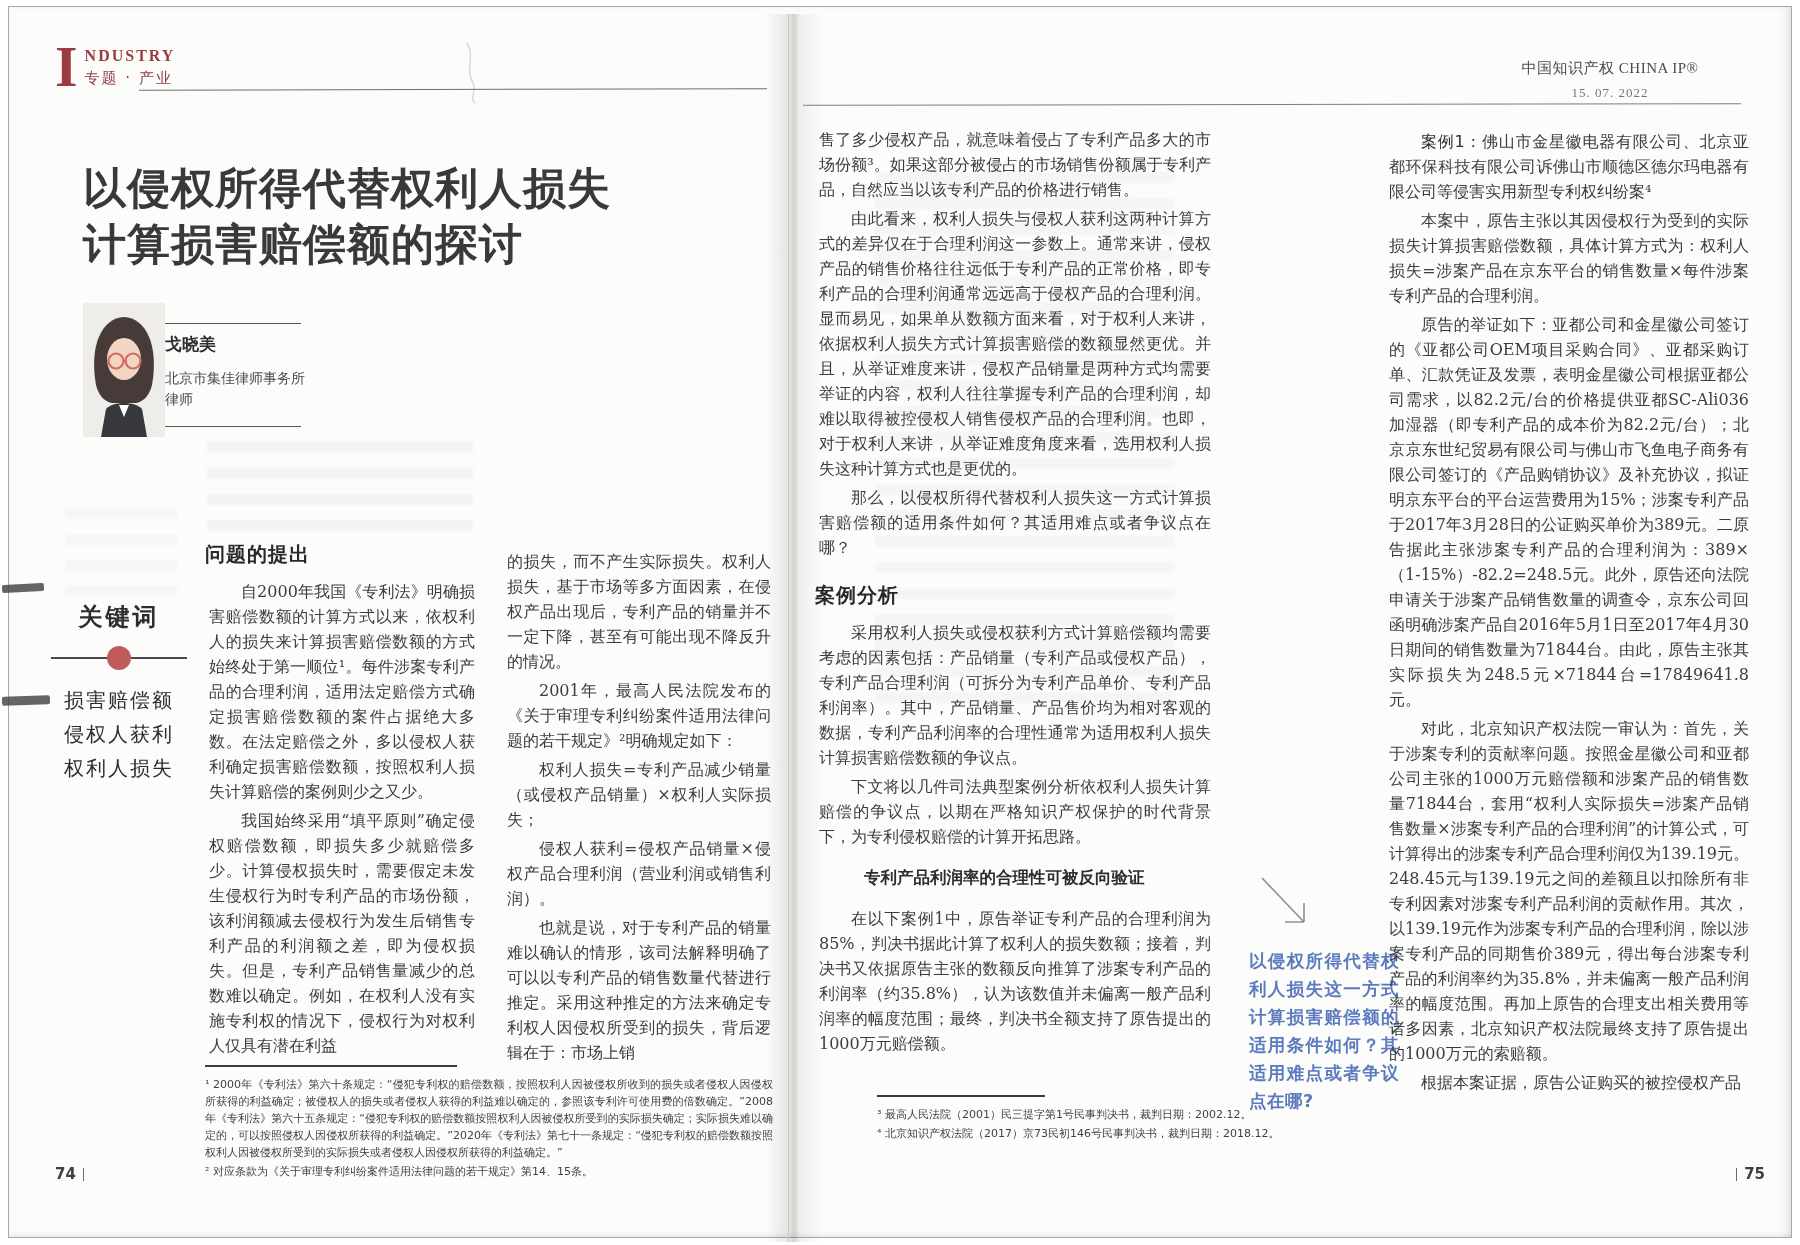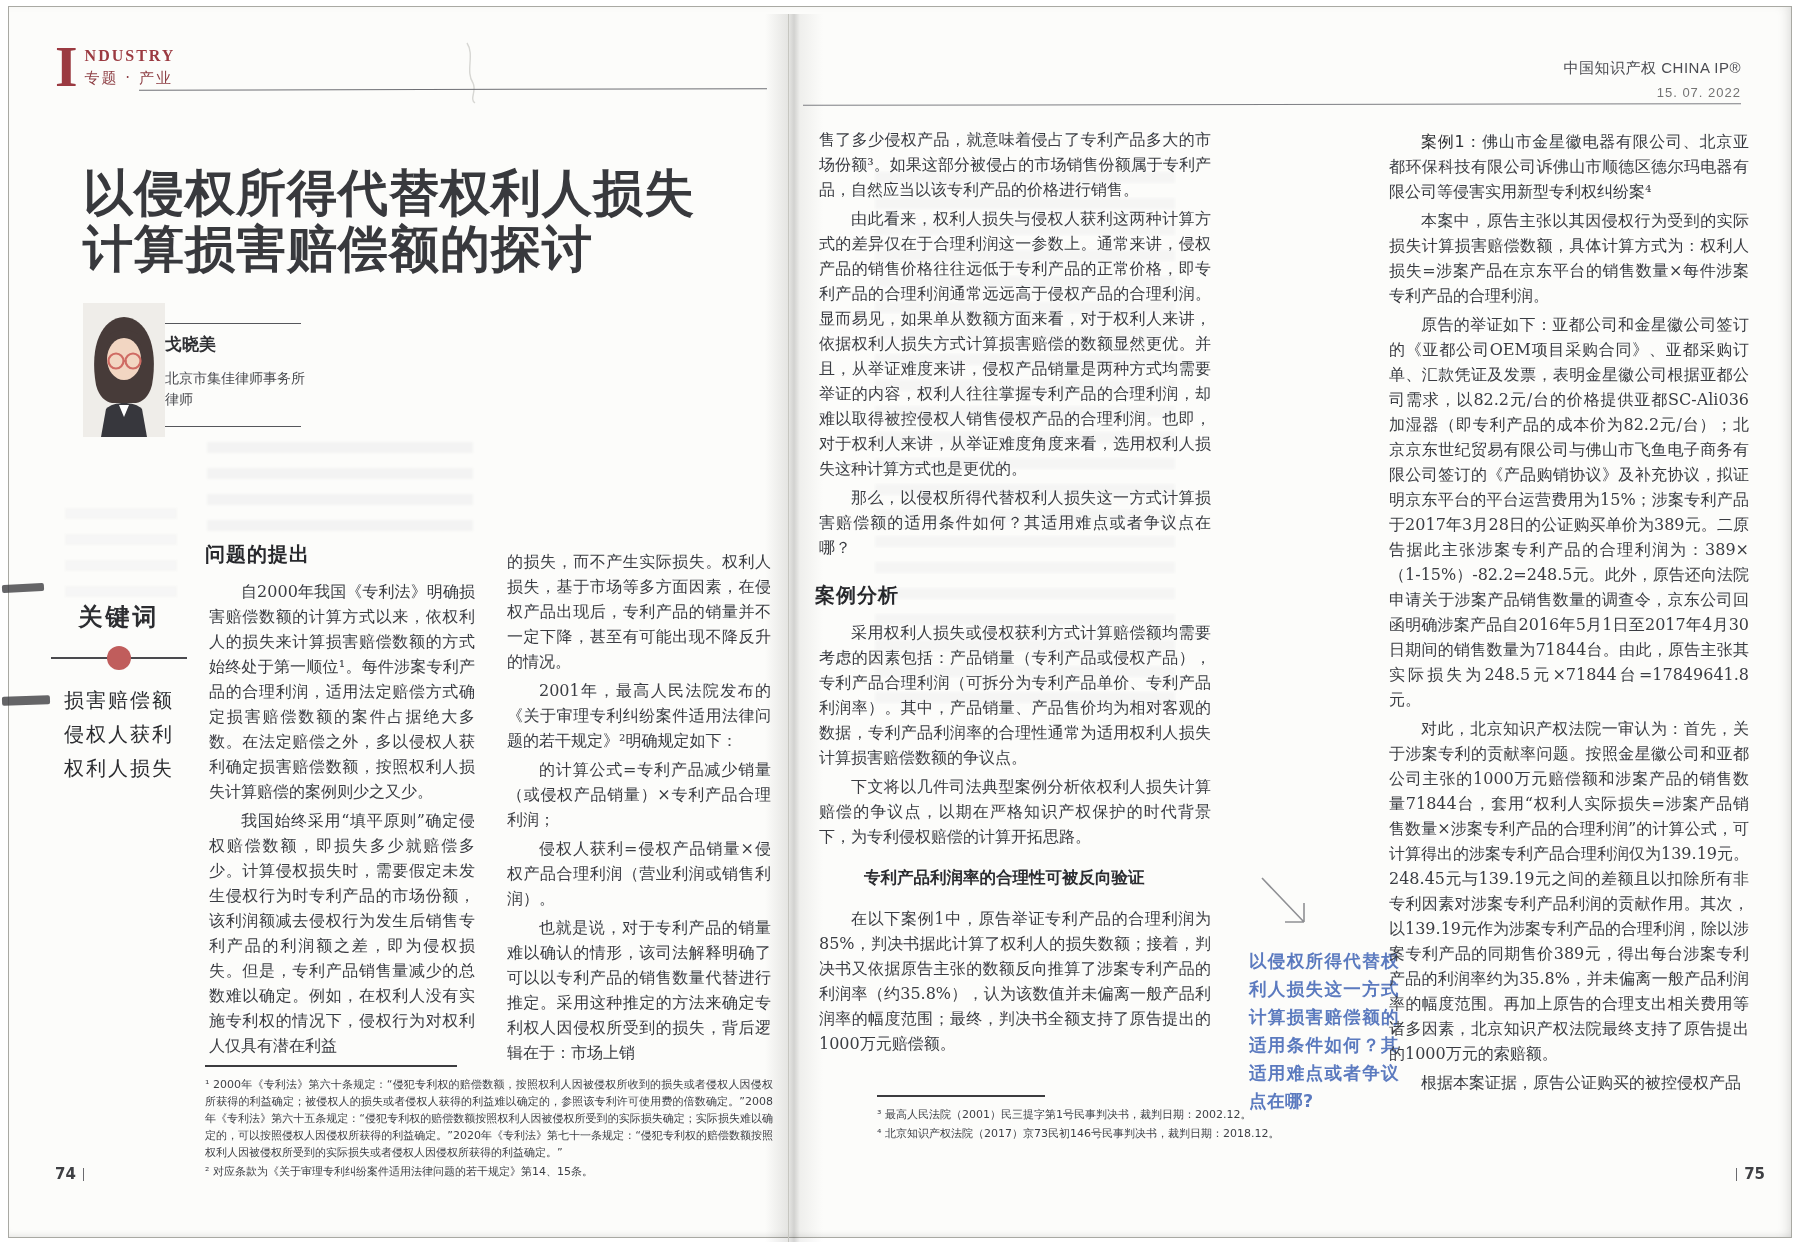--- a/index.html
+++ b/index.html
@@ -14,28 +14,28 @@
   .fold-line{position:absolute;left:779px;top:7px;width:1px;height:1228px;background:#c6c6c0;}
 
   
   .hdr-left{position:absolute;left:46px;top:34px;display:flex;}
   .ind-i{font:700 58px/52px "Liberation Serif", serif;color:#9b3a41;margin-right:7px;}
   .ind-word{display:block;font:600 16px/18px "Liberation Serif", serif;letter-spacing:2px;color:#9b3a41;margin-top:6px;}
   .ind-cn{display:block;font:400 15px/18px "DejaVu Sans", sans-serif;color:#8e4046;margin-top:4px;letter-spacing:2px;}
   .hdr-left-rule{position:absolute;left:130px;top:82px;width:628px;height:1px;background:#6e6f74;transform:rotate(-.15deg);}
 
   
-  .hdr-right{position:absolute;left:1470px;top:52px;width:262px;text-align:right;font-family:Liberation Sans, sans-serif;}
+  .hdr-right{position:absolute;left:1470px;top:52px;width:262px;text-align:center;font-family:Liberation Serif, serif;}
   .hdr-brand{font-size:15px;color:#4b4c52;letter-spacing:.5px;}
   .hdr-date{font-size:13px;color:#737373;margin-top:7px;letter-spacing:1px;}
   .hdr-right-rule{position:absolute;left:794px;top:97px;width:938px;height:1px;background:#7d7e83;transform:rotate(-.1deg);}
 
   
   .title{position:absolute;left:74px;top:124px;width:660px;font-family:"DejaVu Sans", sans-serif;
-         font-weight:700;font-size:50px;line-height:56px;color:#38393d;letter-spacing:1px;}
+         font-weight:700;font-size:43px;line-height:56px;color:#38393d;letter-spacing:1px;}
   .author-photo{position:absolute;left:74px;top:296px;width:82px;height:134px;overflow:hidden;background:#efede9;}
   .author-box{position:absolute;left:156px;top:316px;width:146px;}
   .author-rule{height:1px;background:#55565b;width:136px;}
   .author-name{font:700 17px/20px "DejaVu Sans", sans-serif;color:#2e2f33;margin:10px 0 14px 0;}
   .author-org{font:400 14px/21px "DejaVu Serif", serif;color:#4a4b50;}
   .author-box .author-rule.bottom{margin-top:16px;}
 
   
   .keywords{position:absolute;left:42px;top:596px;width:136px;text-align:center;}
   .kw-label{font:700 24px/28px "DejaVu Sans", sans-serif;color:#2c2d31;letter-spacing:3px;}
@@ -156,21 +156,21 @@
 
       <div class="col colA">
         <div class="col-h">问题的提出</div>
         <p>自2000年我国《专利法》明确损害赔偿数额的计算方式以来，依权利人的损失来计算损害赔偿数额的方式始终处于第一顺位¹。每件涉案专利产品的合理利润，适用法定赔偿方式确定损害赔偿数额的案件占据绝大多数。在法定赔偿之外，多以侵权人获利确定损害赔偿数额，按照权利人损失计算赔偿的案例则少之又少。</p>
         <p>我国始终采用“填平原则”确定侵权赔偿数额，即损失多少就赔偿多少。计算侵权损失时，需要假定未发生侵权行为时专利产品的市场份额，该利润额减去侵权行为发生后销售专利产品的利润额之差，即为侵权损失。但是，专利产品销售量减少的总数难以确定。例如，在权利人没有实施专利权的情况下，侵权行为对权利人仅具有潜在利益</p>
       </div>
 
       <div class="col colB">
         <p class="cont">的损失，而不产生实际损失。权利人损失，基于市场等多方面因素，在侵权产品出现后，专利产品的销量并不一定下降，甚至有可能出现不降反升的情况。</p>
         <p>2001年，最高人民法院发布的《关于审理专利纠纷案件适用法律问题的若干规定》²明确规定如下：</p>
-        <p>的计算公式=专利产品减少销量（或侵权产品销量）×专利产品合理利润；</p>
+        <p>权利人损失=专利产品减少销量（或侵权产品销量）×权利人实际损失；</p>
         <p>侵权人获利=侵权产品销量×侵权产品合理利润（营业利润或销售利润）。</p>
         <p>也就是说，对于专利产品的销量难以确认的情形，该司法解释明确了可以以专利产品的销售数量代替进行推定。采用这种推定的方法来确定专利权人因侵权所受到的损失，背后逻辑在于：市场上销</p>
       </div>
 
       <div class="footnote fn-left">
         <div class="fn-rule"></div>
         <p>¹ 2000年《专利法》第六十条规定：“侵犯专利权的赔偿数额，按照权利人因被侵权所收到的损失或者侵权人因侵权所获得的利益确定；被侵权人的损失或者侵权人获得的利益难以确定的，参照该专利许可使用费的倍数确定。”2008年《专利法》第六十五条规定：“侵犯专利权的赔偿数额按照权利人因被侵权所受到的实际损失确定；实际损失难以确定的，可以按照侵权人因侵权所获得的利益确定。”2020年《专利法》第七十一条规定：“侵犯专利权的赔偿数额按照权利人因被侵权所受到的实际损失或者侵权人因侵权所获得的利益确定。”</p>
         <p>² 对应条款为《关于审理专利纠纷案件适用法律问题的若干规定》第14、15条。</p>
       </div>
 

